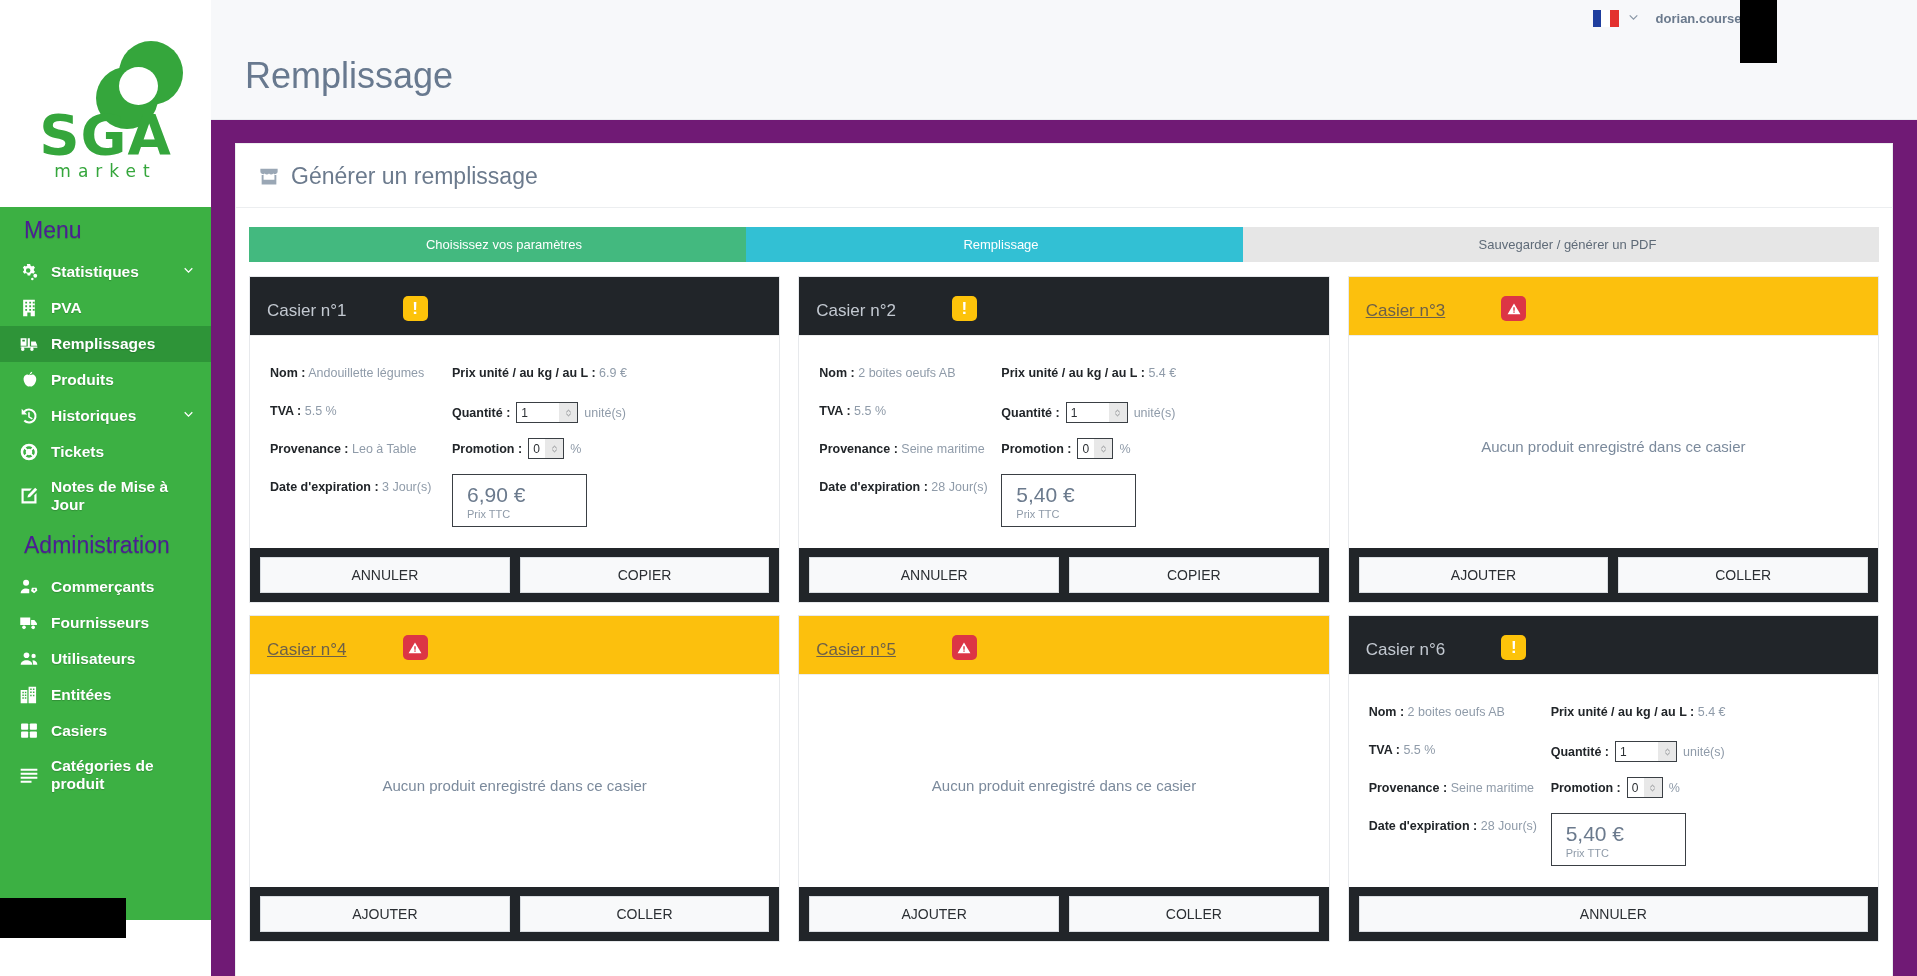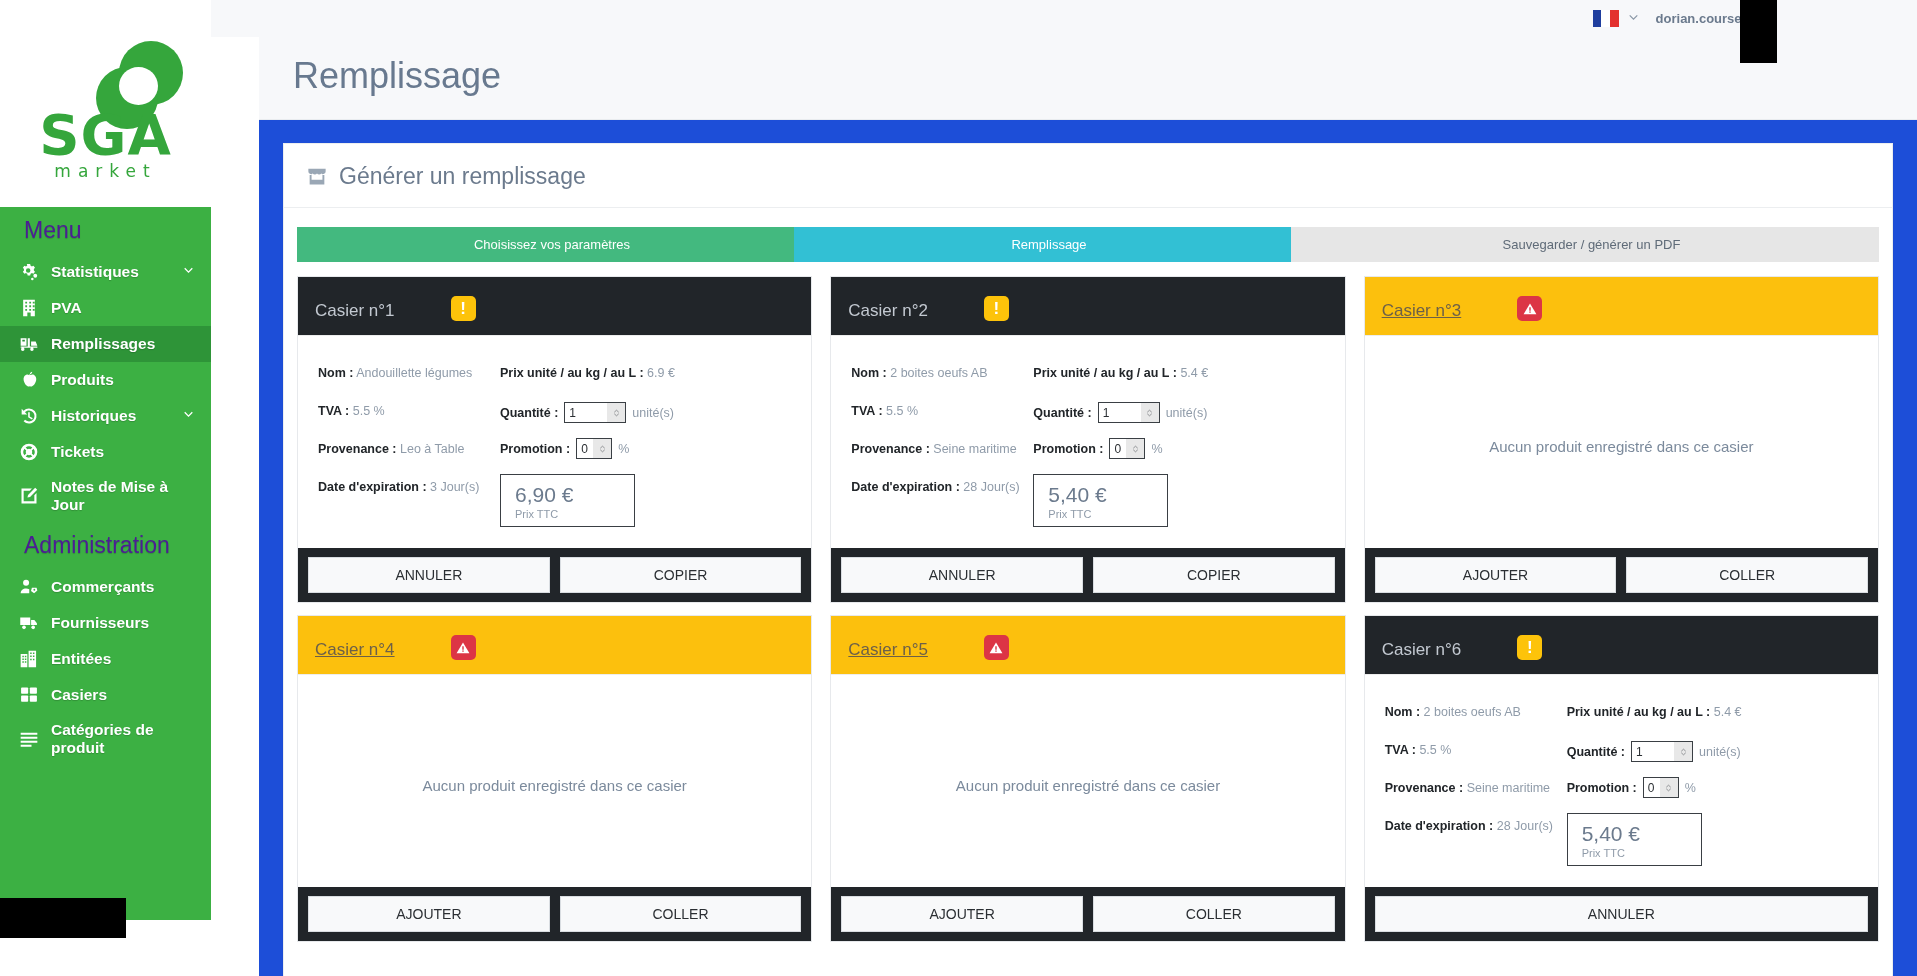--- a/index.html
+++ b/index.html
@@ -75,21 +75,21 @@
   .flag .f1 { left: 0; background: #1f3e9e; }
   .flag .f2 { left: 33.33%; background: #ffffff; }
   .flag .f3 { left: 66.66%; background: #e3312e; }
   .topbar-item { display: flex; align-items: center; gap: 8px; cursor: pointer; }
   .topbar-user { color: #6b7a8d; font-size: 13px; font-weight: bold; }
   .caret-sm svg { width: 13px; height: 13px; stroke: #8a97a6; fill: none; stroke-width: 2.2; }
 
   
   .main {
     position: absolute; left: 211px; top: 37px; right: 0; bottom: 0;
-    background: #1d4ed8; overflow: hidden; margin-left: 48px;
+    background: #701a75; overflow: hidden;
   }
   .page-head {
     background: #f7f8fa; border-bottom: 1px solid #e9ecef;
     padding: 18px 0 22px 34px;
   }
   .page-title { color: #68798f; font-size: 36px; font-weight: normal; }
 
   .content-card {
     margin: 23px 24px 0 24px;
     background: #ffffff;
@@ -311,20 +311,31 @@
     <span class="nav-ico">
       <svg viewBox="0 0 24 24">
           <path d="M1.5 5.5h12v9h-12zM14.5 8.3h3.9l3.1 3.9v2.3h-7z"></path>
           <circle cx="6" cy="17.2" r="2.2"></circle>
           <circle cx="17" cy="17.2" r="2.2"></circle>
         </svg>
     </span>
     <span>Fournisseurs</span>
   </div>
 
+  <div class="nav-item">
+    <span class="nav-ico">
+      <svg viewBox="0 0 24 24">
+          <circle cx="9" cy="7.5" r="3.4"></circle>
+          <circle cx="17.5" cy="8.3" r="2.6"></circle>
+          <path d="M2 19c0-3.5 3.1-5.5 7-5.5s7 2 7 5.5z"></path>
+          <path d="M16.2 13.6c3.2.2 5.8 1.9 5.8 5.4h-5z"></path>
+        </svg>
+    </span>
+    <span>Utilisateurs</span>
+  </div>
 
   <div class="nav-item">
     <span class="nav-ico">
       <svg viewBox="0 0 24 24">
           <path d="M2 6h8v16H2zM4 8v1.8h1.8V8zm3 0v1.8h1.8V8zM4 11.3v1.8h1.8v-1.8zm3 0v1.8h1.8v-1.8zM4 14.6v1.8h1.8v-1.8zm3 0v1.8h1.8v-1.8zM11.5 2h9v20h-9zM13.4 4.2V6h1.8V4.2zm3.3 0V6h1.8V4.2zm-3.3 3.7v1.8h1.8V7.9zm3.3 0v1.8h1.8V7.9zm-3.3 3.7v1.8h1.8v-1.8zm3.3 0v1.8h1.8v-1.8z"></path>
         </svg>
     </span>
     <span>Entitées</span>
   </div>
 

